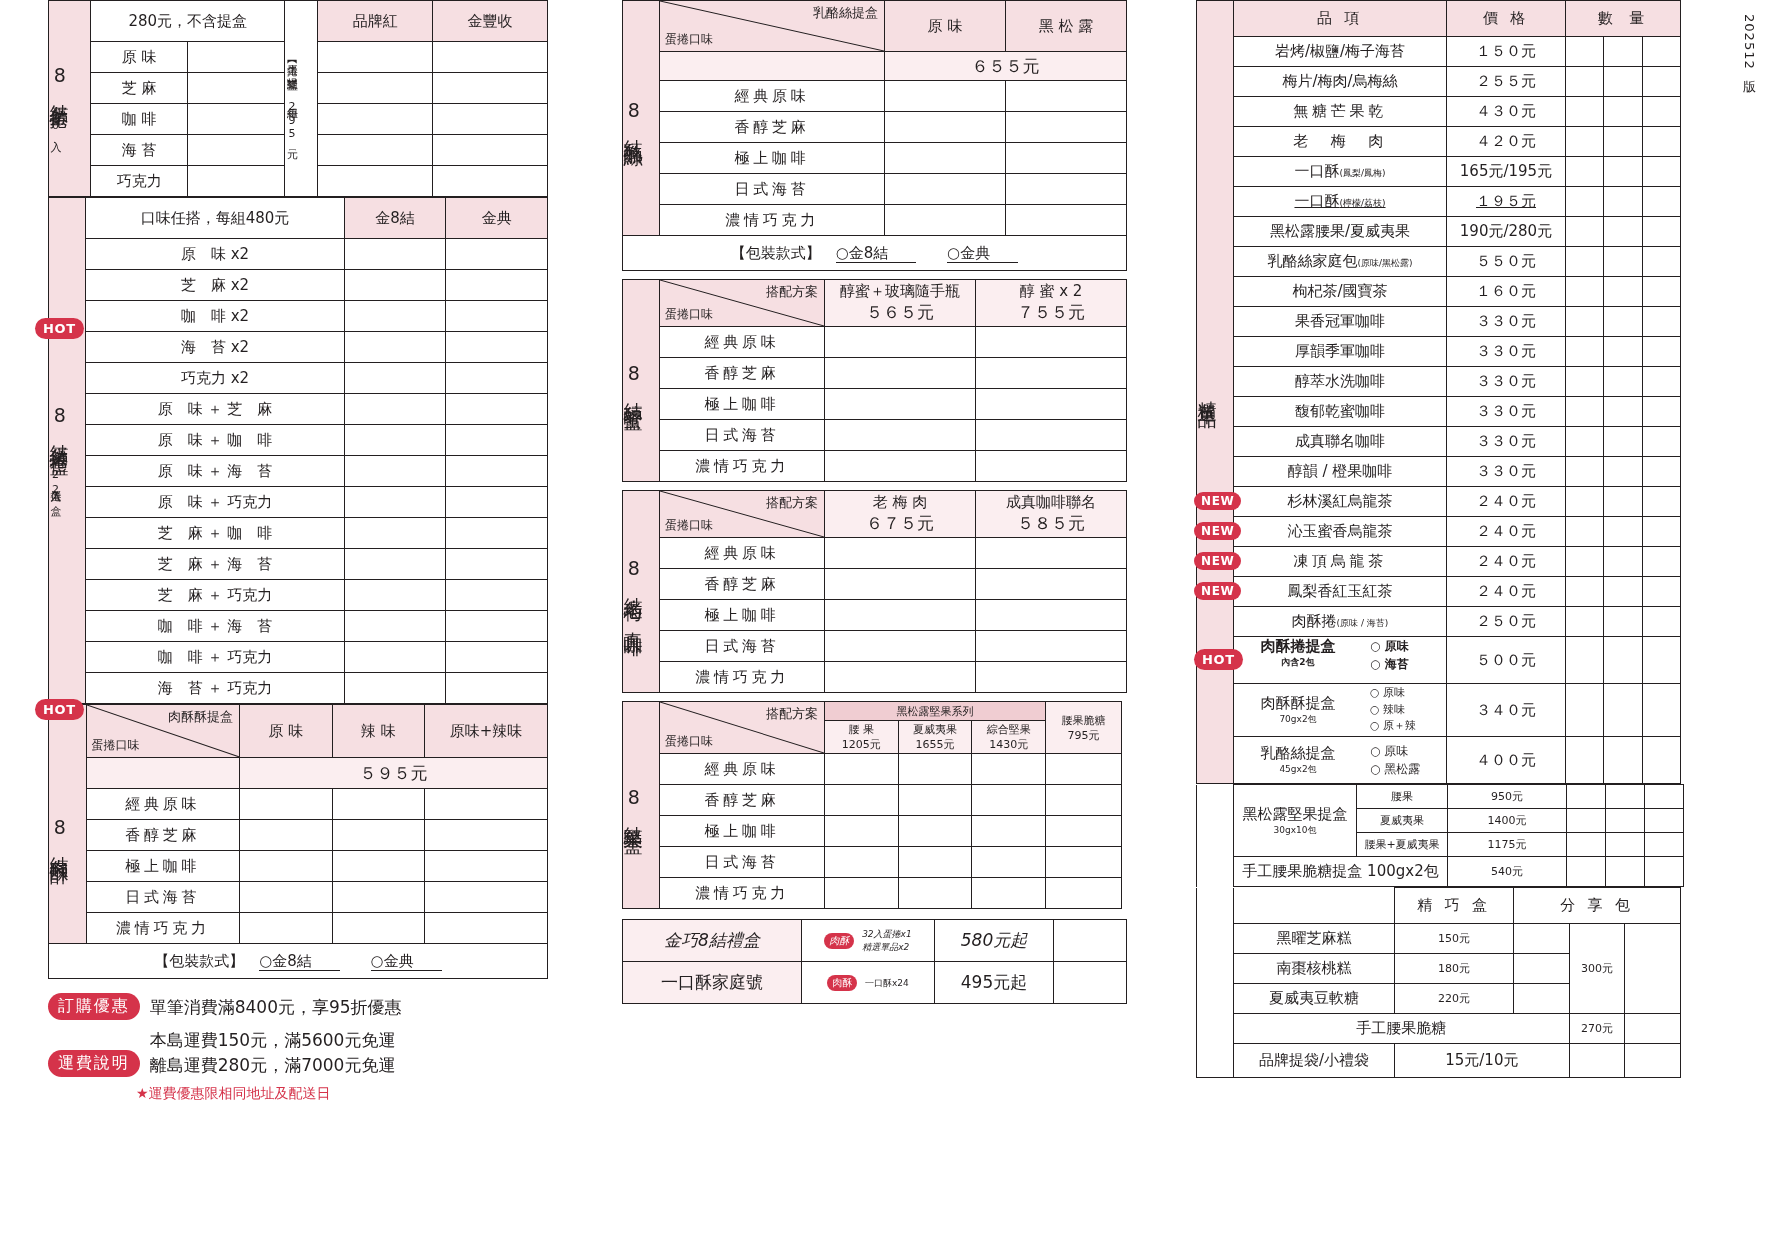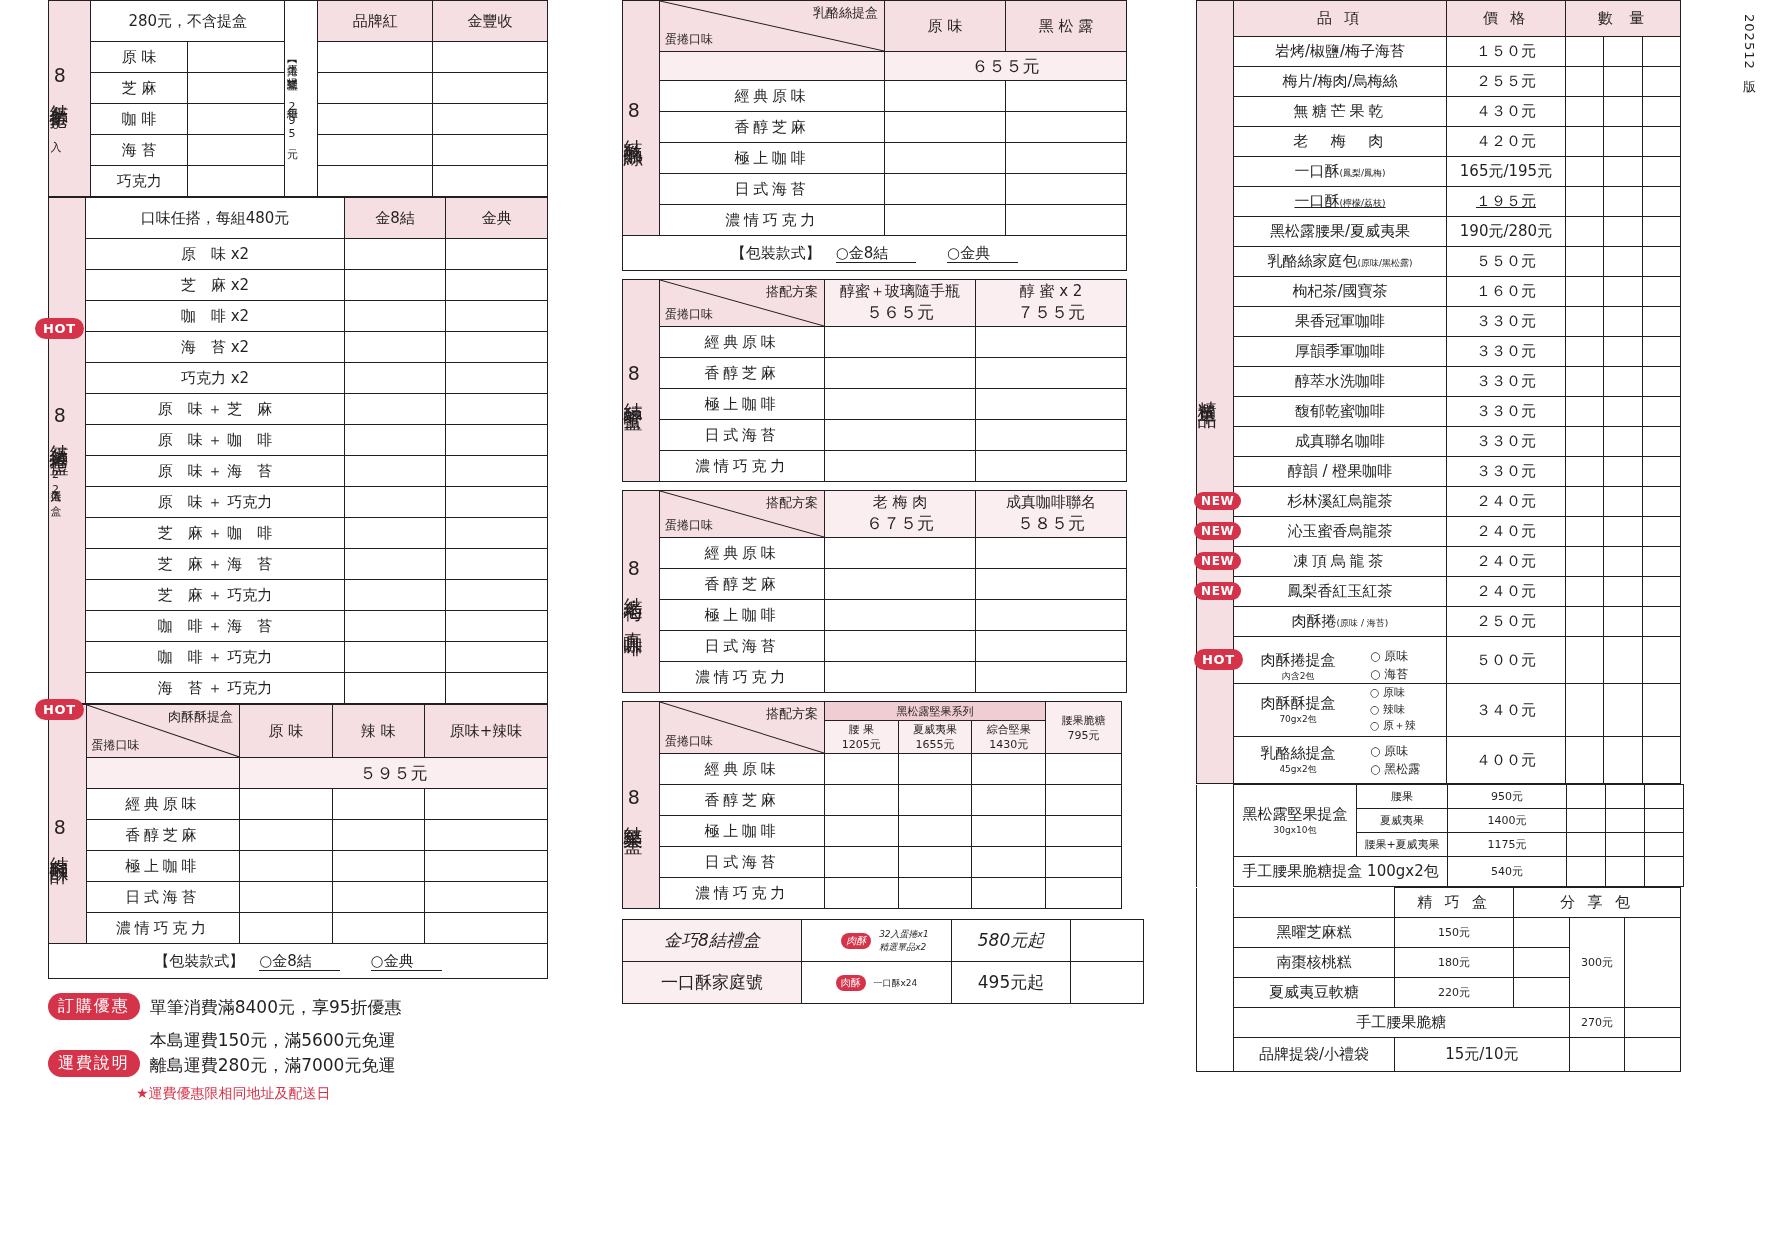--- a/index.html
+++ b/index.html
@@ -521,21 +521,21 @@
             <td class="white"></td>
             <td class="white"></td>
           </tr>
     </tbody>
       </table>
 
     <table style="width:500px;margin-top:10px;">
       <tbody>
           <tr style="height:42px;font-style:italic;">
         <td class="pinkl" style="width:178px;font-size:17px;">金巧8結禮盒</td>
-        <td class="white" style="width:132px;padding-left:17px;">
+        <td class="white" style="width:132px;">
           <span class="tag">肉酥</span>
           <span class="xs" style="white-space:pre-line;display:inline-block;text-align:left;vertical-align:middle;margin-left:3px;">32入蛋捲x1
 精選單品x2</span>
         </td>
         <td class="white lg" style="width:118px;">580元起</td>
         <td class="white" style="width:72px;"></td>
       </tr>
       <tr style="height:42px;">
         <td class="pinkl" style="font-size:17px;">一口酥家庭號</td>
         <td class="white">
@@ -720,21 +720,21 @@
         </td>
         <td class="white">２５０元</td>
             <td class="white"></td>
             <td class="white"></td>
             <td class="white"></td>
           </tr>
 
       <tr style="height:46px;">
         <td class="white" style="position:relative;padding:0;">
           <span style="position:absolute;left:-40px;top:12px;"><span class="badge">HOT</span></span>
-          <div style="display:flex;align-items:flex-end;height:46px;">
+          <div style="display:flex;align-items:flex-start;height:46px;font-weight:bold;">
             <div style="flex:1;text-align:center;">
               <div>肉酥捲提盒</div>
               <div class="xs">內含2包</div>
             </div>
             <div class="opt" style="width:76px;">
               <div>○ 原味</div>
               <div>○ 海苔</div>
             </div>
           </div>
         </td>
@@ -819,21 +819,21 @@
         <td class="white sm">540元</td>
         <td class="white"></td>
             <td class="white"></td>
             <td class="white"></td>
       </tr>
     </tbody>
       </table>
 
     <table style="width:480px;">
       <tbody>
-          <tr style="height:30px;">
+          <tr style="height:36px;">
         <td class="white" style="width:36px;border-top:none;border-bottom:none;border-left:1px solid #231f20;"></td>
         <td class="white" style="width:160px;border:none;"></td>
         <td class="white sp" style="width:118px;">精 巧 盒</td>
         <td class="white sp" colspan="3" style="width:166px;">分 享 包</td>
       </tr>
       <tr style="height:30px;">
         <td class="white" style="border-top:none;border-bottom:none;"></td>
         <td class="white">黑曜芝麻糕</td>
         <td class="white sm" style="width:60px;">150元</td>
         <td class="white" style="width:58px;"></td>

